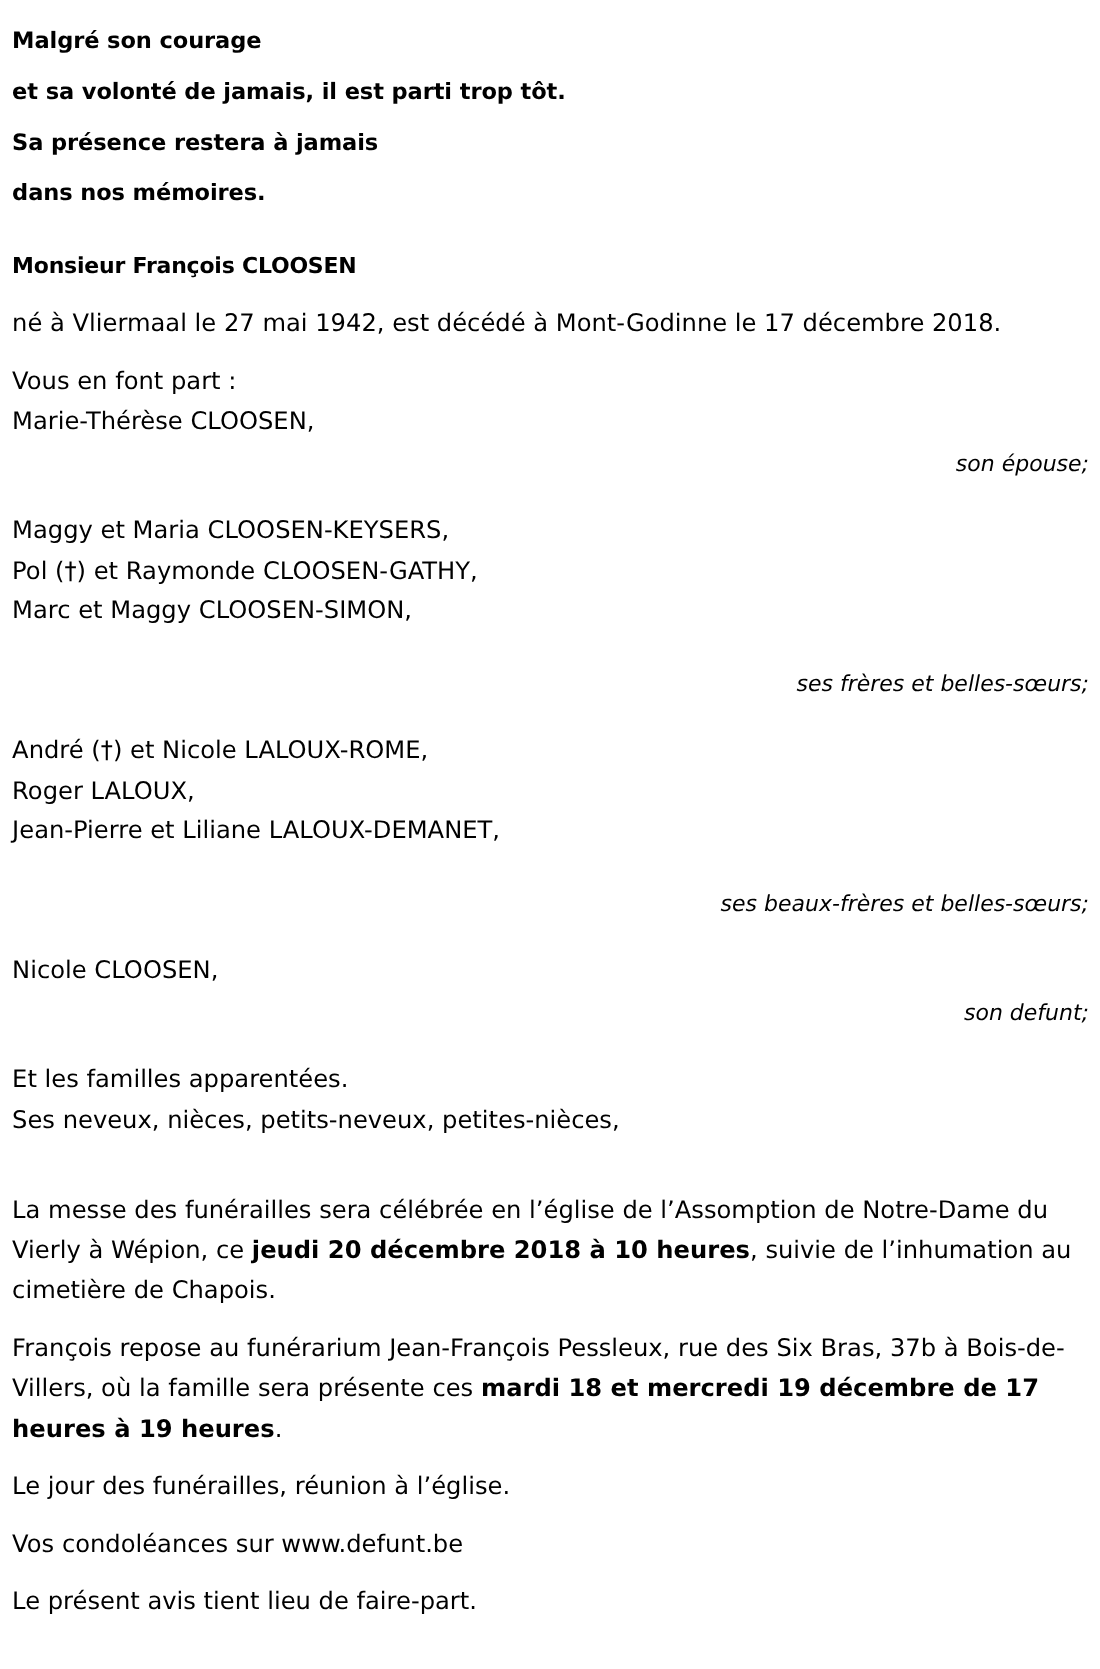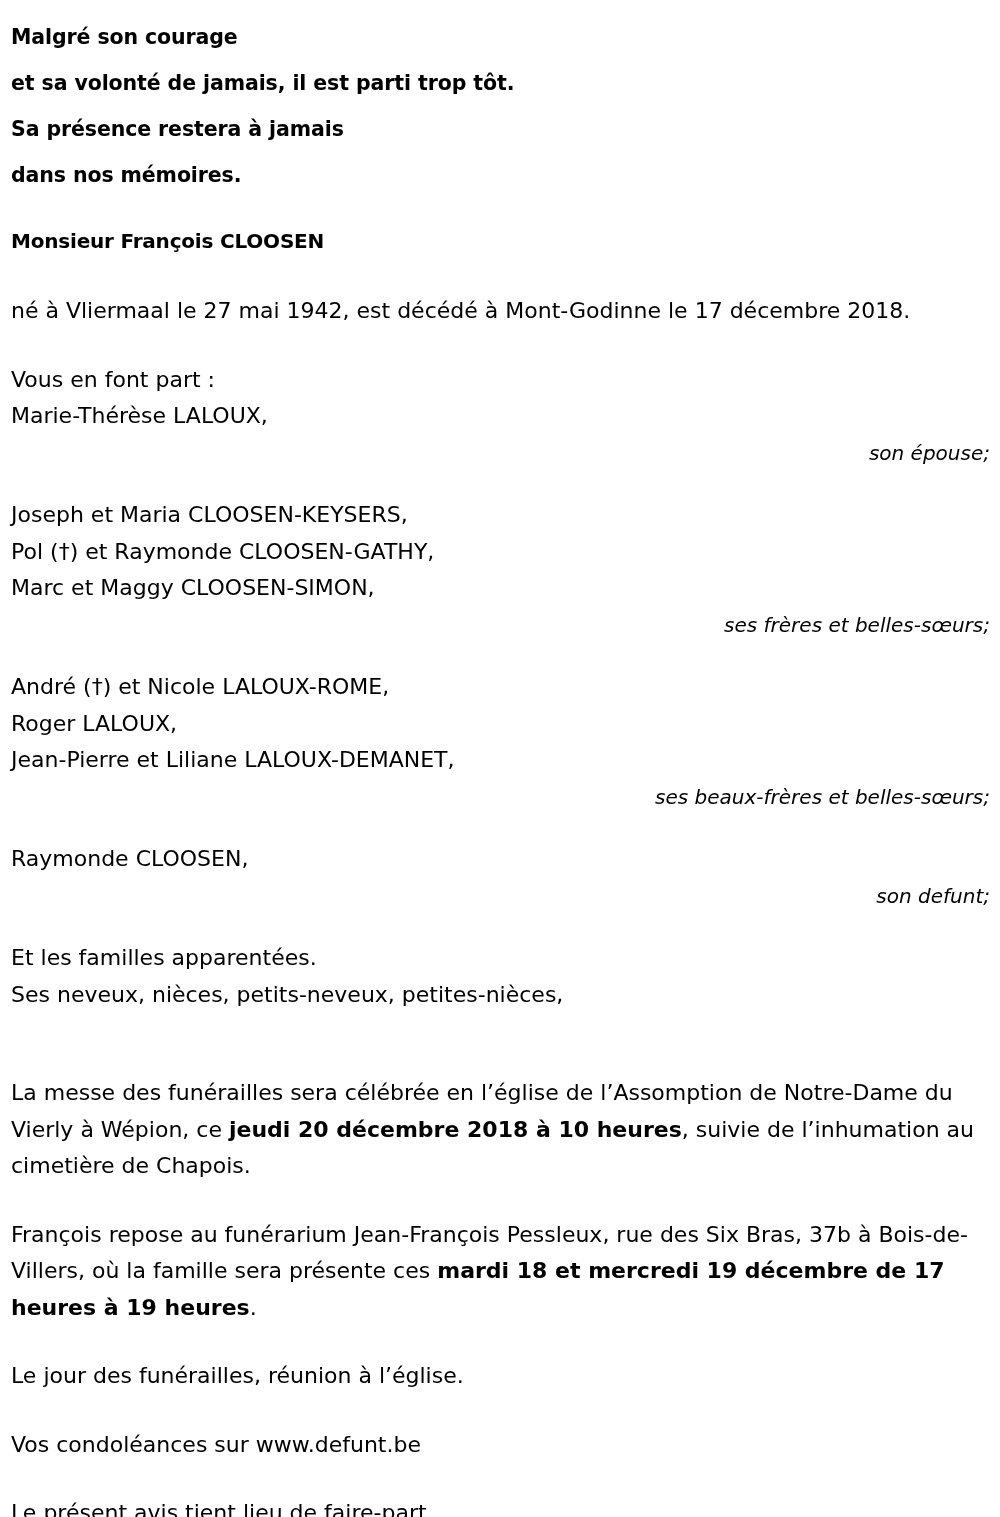--- a/index.html
+++ b/index.html
@@ -42,21 +42,21 @@
     line-height: 40px;
     margin-top: 23px;
     letter-spacing: -0.2px;
     white-space: pre-wrap;
   }
 
   
   .para {
     font-size: 22px;
     line-height: 36.5px;
-    margin-top: 32px;
+    margin-top: 16px;
     max-width: 980px;
     white-space: pre-wrap;
   }
   .para b {
     font-weight: bold;
   }
 
   
   .name-line {
     font-size: 22px;
@@ -72,21 +72,21 @@
 
   
   .relation {
     font-size: 20px;
     font-style: italic;
     line-height: 36.5px;
     text-align: right;
     margin-left: auto;
     white-space: pre-wrap;
   }
-  .relation.w1 { max-width: 400px; }
+  .relation.w1 { max-width: 400px; margin-top: 28px; }
   .relation.w2 { max-width: 250px; }
   .gap-md { height: 30px; }
 </style>
 </head>
 <body>
 
 <div class="notice">
 
   <div class="verse">
     <div class="verse-line">Malgré son courage</div>
@@ -95,40 +95,40 @@
     <div class="verse-line">dans nos mémoires.</div>
   </div>
 
   <div class="deceased-name">Monsieur François CLOOSEN</div>
 
   <div class="para">né à Vliermaal le 27 mai 1942, est décédé à Mont-Godinne le 17 décembre 2018.</div>
 
   <div class="para">Vous en font part :</div>
 
   <div class="name-group first">
-    <div class="name-line">Marie-Thérèse LALOUX,</div>
+    <div class="name-line">Marie-Thérèse CLOOSEN,</div>
     <div class="relation w2">son épouse;</div>
   </div>
 
   <div class="name-group">
-    <div class="name-line">Joseph et Maria CLOOSEN-KEYSERS,</div>
+    <div class="name-line">Maggy et Maria CLOOSEN-KEYSERS,</div>
     <div class="name-line">Pol (†) et Raymonde CLOOSEN-GATHY,</div>
     <div class="name-line">Marc et Maggy CLOOSEN-SIMON,</div>
     <div class="relation w1">ses frères et belles-sœurs;</div>
   </div>
 
   <div class="name-group">
     <div class="name-line">André (†) et Nicole LALOUX-ROME,</div>
     <div class="name-line">Roger LALOUX,</div>
     <div class="name-line">Jean-Pierre et Liliane LALOUX-DEMANET,</div>
     <div class="relation w1">ses beaux-frères et belles-sœurs;</div>
   </div>
 
   <div class="name-group">
-    <div class="name-line">Raymonde CLOOSEN,</div>
+    <div class="name-line">Nicole CLOOSEN,</div>
     <div class="relation w2">son defunt;</div>
   </div>
 
   <div class="name-group">
     <div class="name-line">Et les familles apparentées.</div>
     <div class="name-line">Ses neveux, nièces, petits-neveux, petites-nièces,</div>
   </div>
 
   <div class="gap-md"></div>
 

